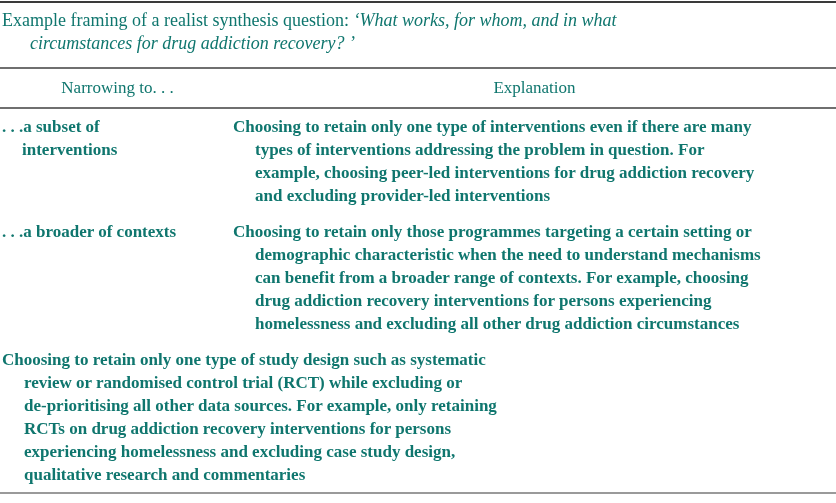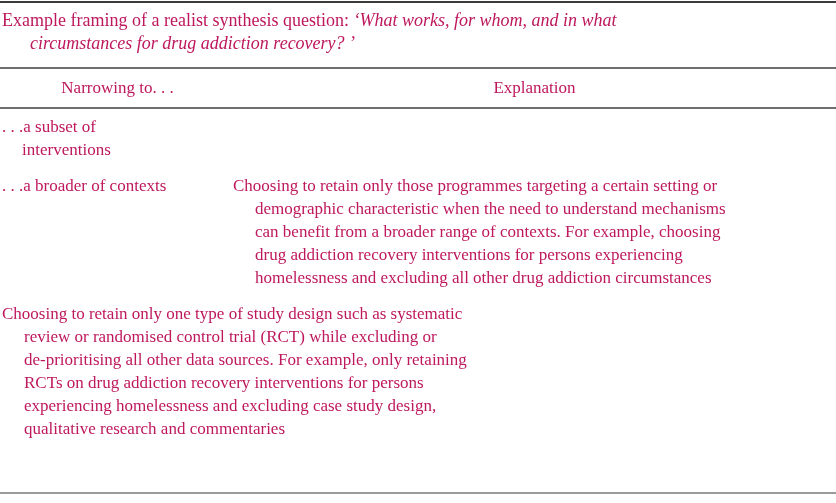--- a/index.html
+++ b/index.html
@@ -8,21 +8,21 @@
     width: 836px;
     height: 503px;
     background: #ffffff;
     overflow: hidden;
   }
   .page {
     position: relative;
     width: 836px;
     height: 503px;
     font-family: "Liberation Serif", "DejaVu Serif", serif;
-    color: #be185d;
+    color: #0f766e;
     background: #ffffff;
   }
   .rule {
     position: absolute;
     left: 0;
     right: 0;
   }
   .rule-top    { top: 1px;   height: 2px; background: #3a3a3a; }
   .rule-mid-1  { top: 67px;  height: 2px; background: #6f6f6f; }
   .rule-mid-2  { top: 107px; height: 2px; background: #6f6f6f; }
@@ -58,21 +58,21 @@
     position: absolute;
     top: 115px;
     left: 2px;
     right: 2px;
     display: flex;
     flex-direction: column;
     gap: 13px;
     font-size: 17px;
     line-height: 23px;
   }
-  .trow { display: flex; }
+  .trow { display: flex; font-weight: bold; }
   .cell-left {
     width: 231px;
     box-sizing: border-box;
     padding-left: 20px;
     text-indent: -20px;
     white-space: pre-line;
   }
   .cell-right {
     flex: 1;
     padding-left: 22px;
@@ -97,20 +97,24 @@
     <div class="hcol-right">Explanation</div>
   </div>
 
   <div class="rule rule-mid-2"></div>
 
   <div class="tbody">
 
     <div class="trow">
       <div class="cell-left">. . .a subset of
 interventions</div>
+      <div class="cell-right">Choosing to retain only one type of interventions even if there are many
+types of interventions addressing the problem in question. For
+example, choosing peer-led interventions for drug addiction recovery
+and excluding provider-led interventions</div>
     </div>
 
     <div class="trow">
       <div class="cell-left">. . .a broader of contexts</div>
       <div class="cell-right">Choosing to retain only those programmes targeting a certain setting or
 demographic characteristic when the need to understand mechanisms
 can benefit from a broader range of contexts. For example, choosing
 drug addiction recovery interventions for persons experiencing
 homelessness and excluding all other drug addiction circumstances</div>
     </div>

